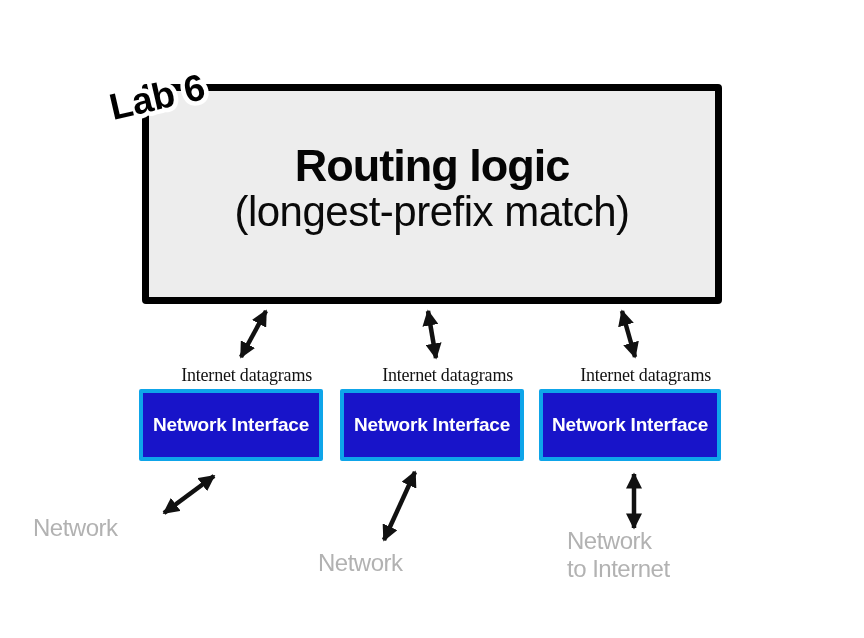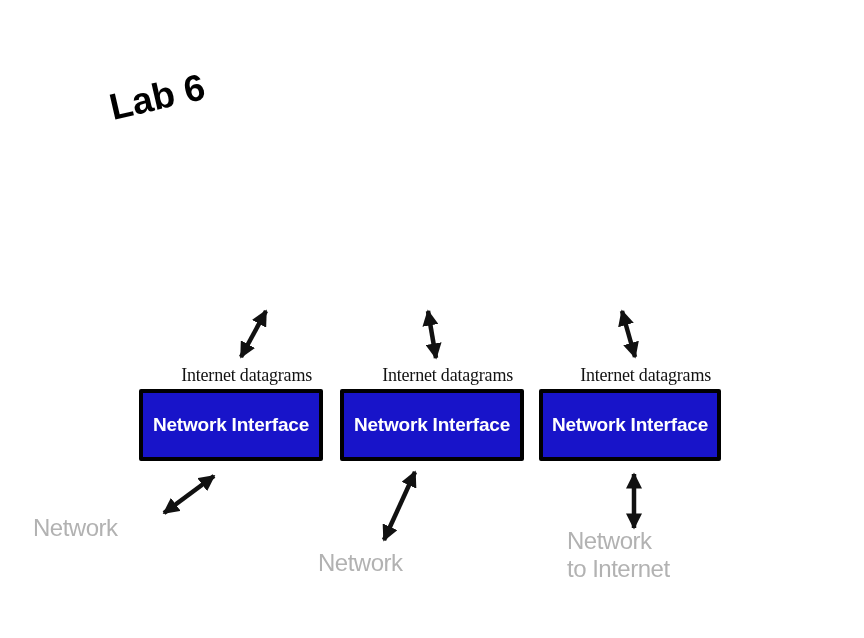--- a/index.html
+++ b/index.html
@@ -90,21 +90,21 @@
   .dg-1 { left: 150px; }
   .dg-2 { left: 351px; }
   .dg-3 { left: 549px; }
 
   
   .iface {
     position: absolute;
     top: 389px;
     height: 72px;
     box-sizing: border-box;
-    border: 4px solid #000000;
+    border: 4px solid #0ea5e9;
     border-radius: 2px;
     display: flex;
     align-items: center;
     justify-content: center;
     color: #ffffff;
     font-weight: bold;
     font-size: 19px;
     letter-spacing: -0.2px;
     white-space: nowrap;
     z-index: 1;
@@ -130,20 +130,24 @@
 </style>
 </head>
 <body>
 
 <div class="canvas">
 
   <svg class="lab6-svg" viewBox="0 0 210 110">
     <text x="33" y="90" transform="rotate(-13 33 90)" stroke="#ffffff" stroke-width="9" fill="#000000">Lab 6</text>
   </svg>
 
+  <div class="routing-box" style="background-color: rgb(237, 237, 237);">
+    <div class="routing-title">Routing logic</div>
+    <div class="routing-subtitle">(longest-prefix match)</div>
+  </div>
 
   <svg class="arrows-layer" viewBox="0 0 864 638">
     <defs>
       <marker id="ah" viewBox="0 0 10 10" refX="9" refY="5" markerWidth="3.6" markerHeight="3.6" orient="auto-start-reverse">
         <path d="M0,0 L10,5 L0,10 z" fill="#111111"></path>
       </marker>
     </defs>
     <line x1="266" y1="311" x2="241" y2="357" stroke="#111111" stroke-width="4.5" marker-start="url(#ah)" marker-end="url(#ah)"></line>
     <line x1="428" y1="311" x2="436" y2="358" stroke="#111111" stroke-width="4.5" marker-start="url(#ah)" marker-end="url(#ah)"></line>
     <line x1="622" y1="311" x2="635" y2="357" stroke="#111111" stroke-width="4.5" marker-start="url(#ah)" marker-end="url(#ah)"></line>

